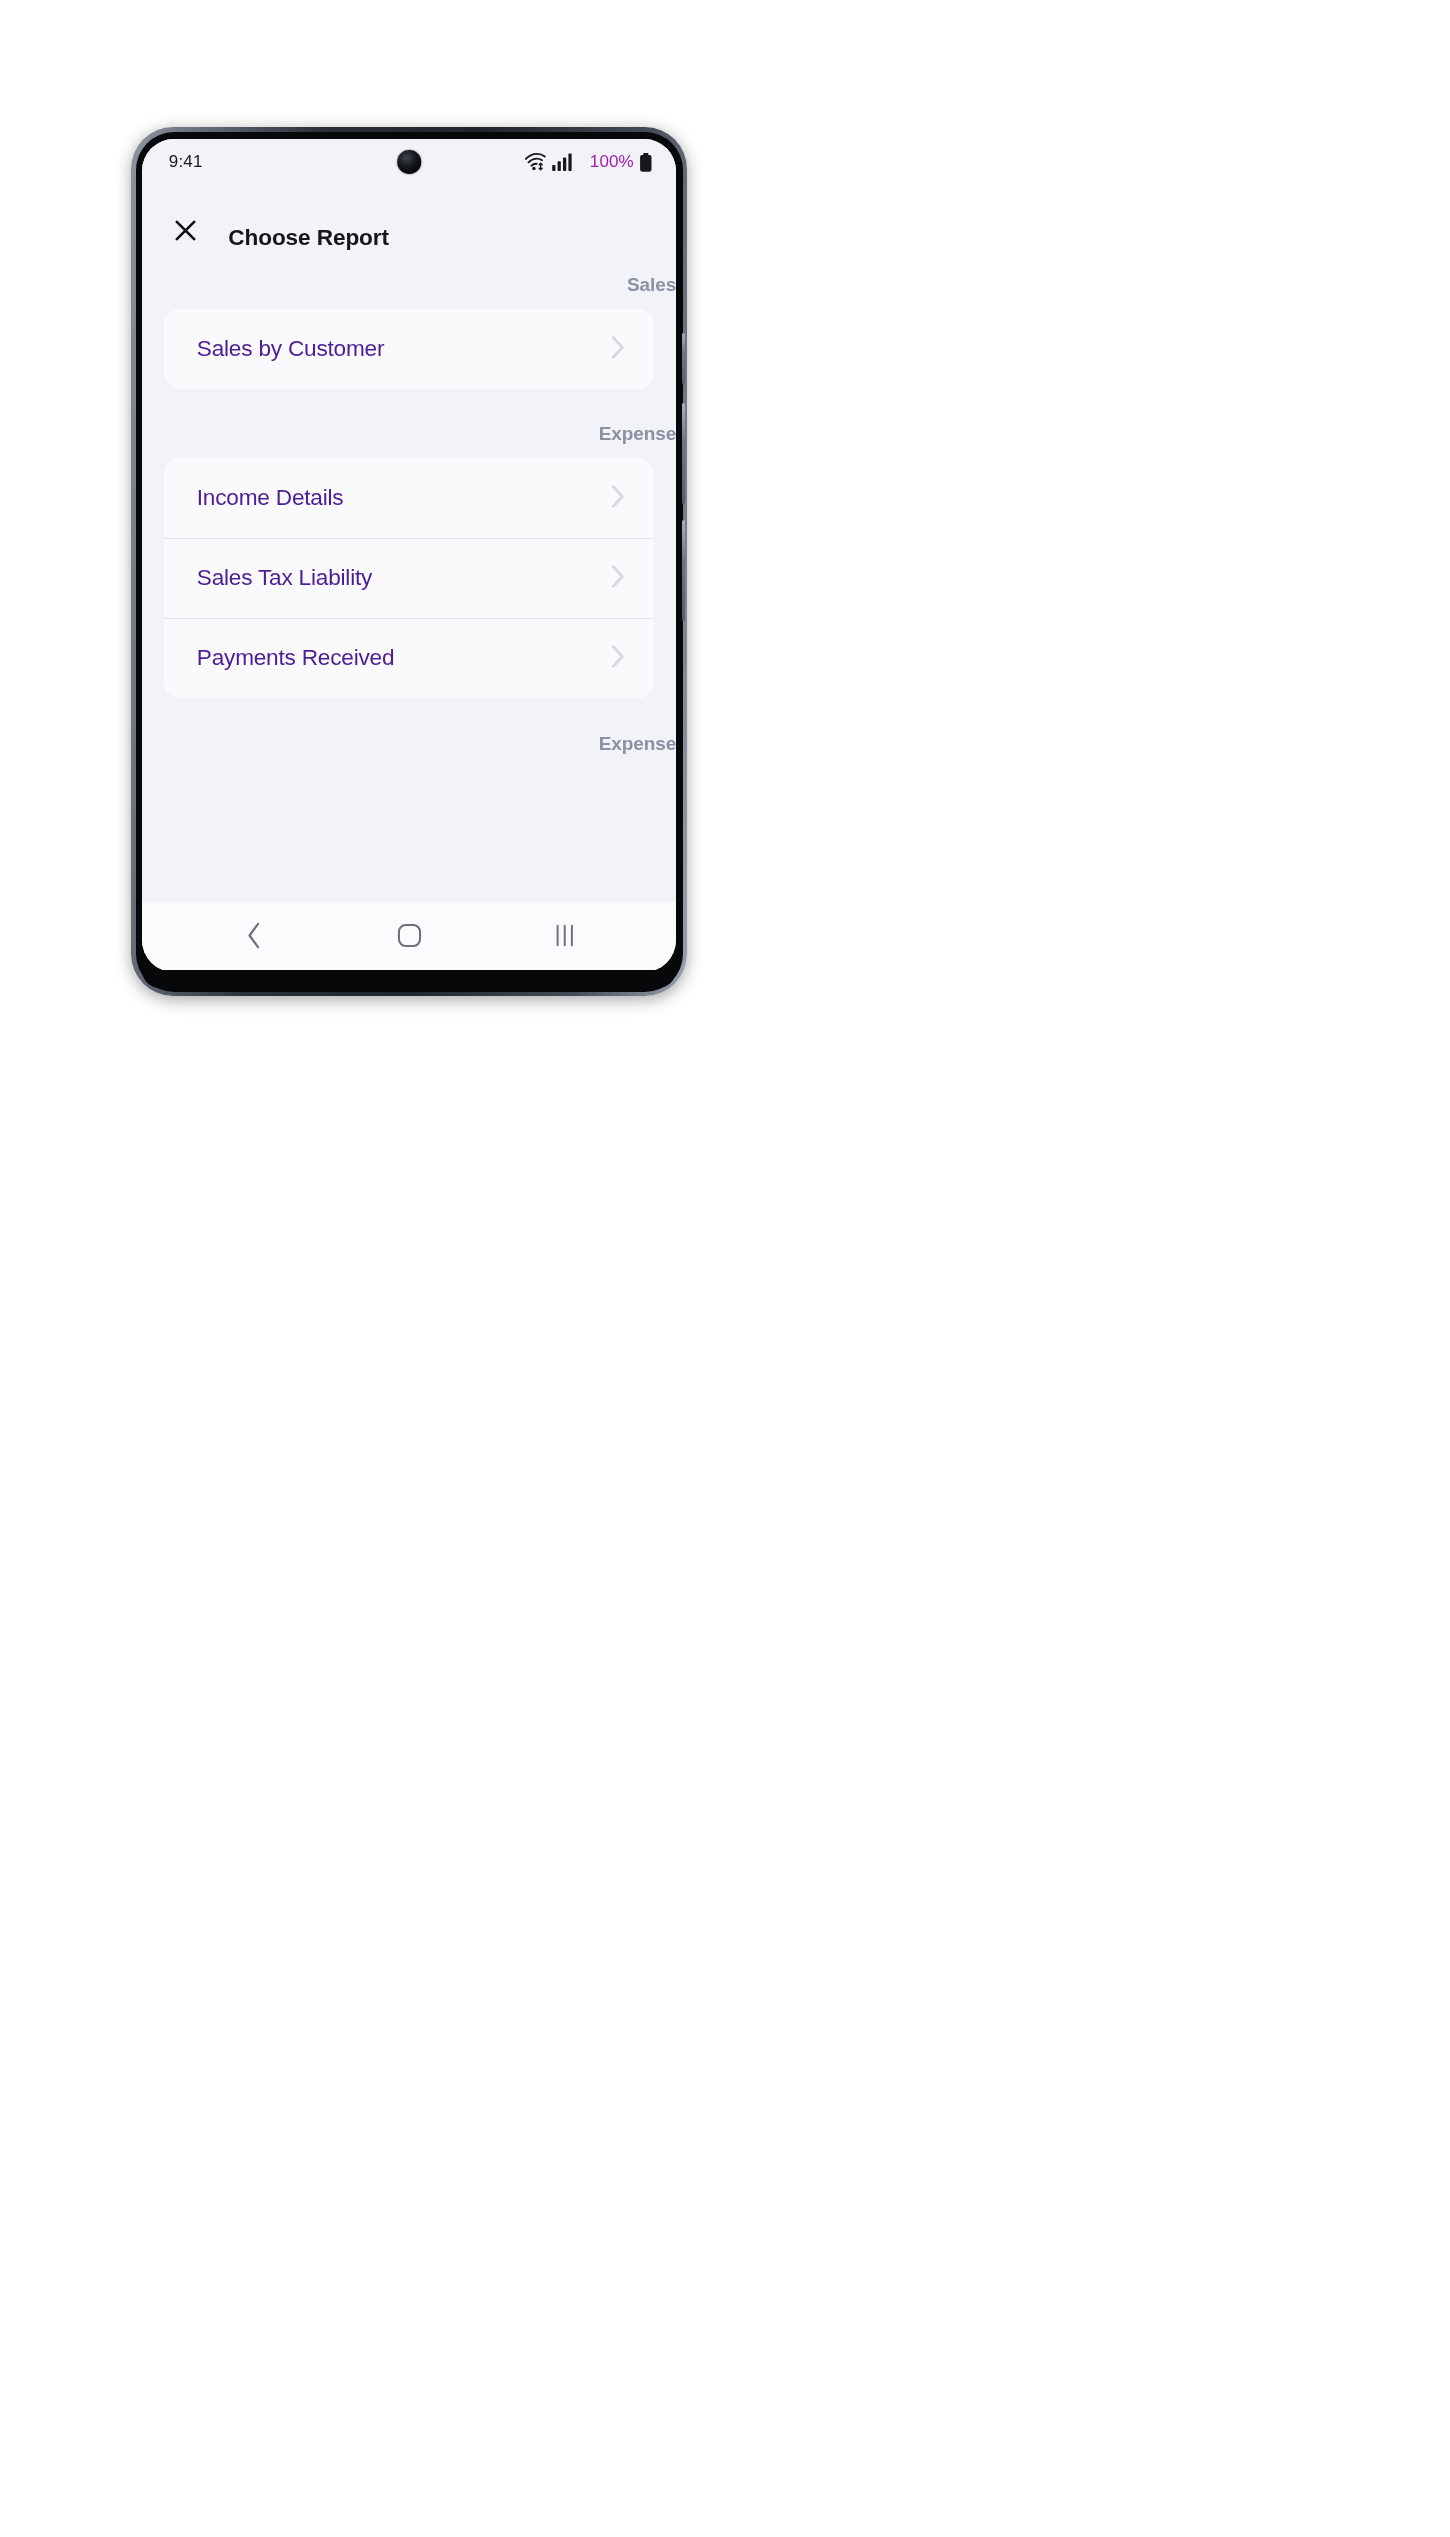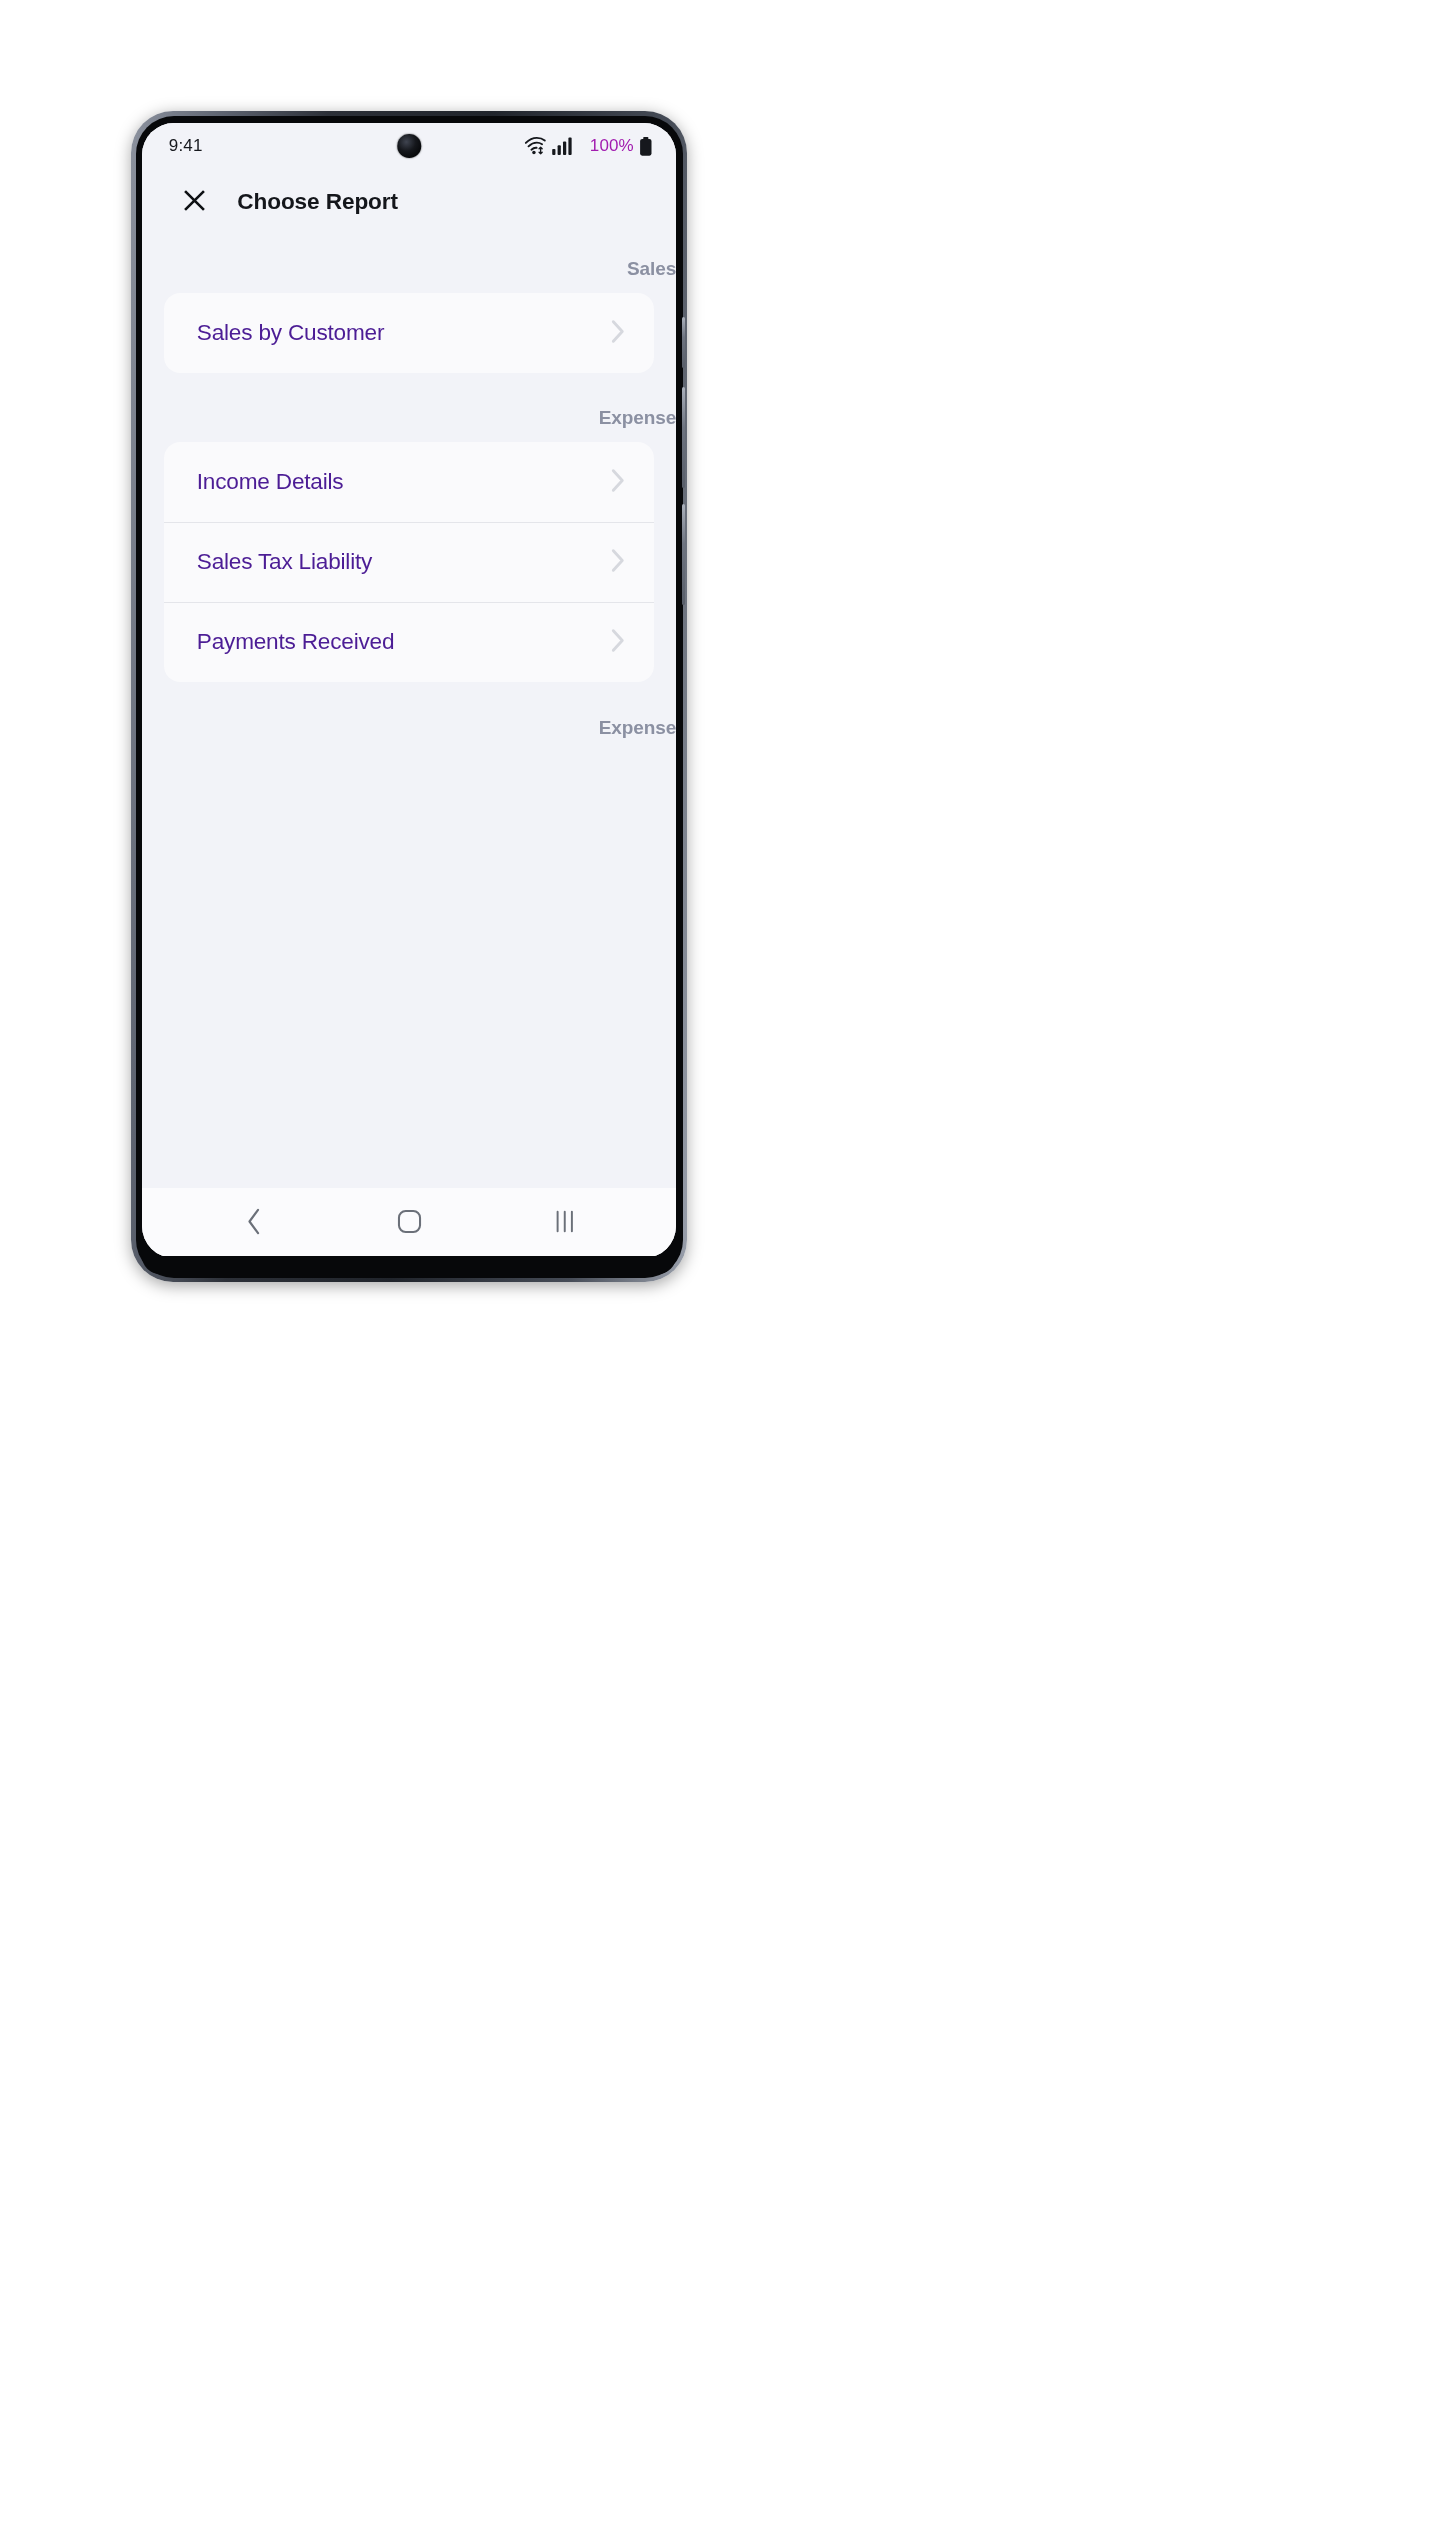--- a/index.html
+++ b/index.html
@@ -9,23 +9,23 @@
     height:2538px;
     background:#ffffff;
     font-family:"Liberation Sans", sans-serif;
     overflow:hidden;
   }
 
   
   .phone-frame{
     position:absolute;
     left:131px;
-    top:111px;
+    top:127px;
     width:556px;
-    height:1171px;
+    height:869px;
     border-radius:42px;
     background:linear-gradient(95deg,#8d939f 0%,#5d6370 14%,#2c3038 30%,#20242b 55%,#454b56 82%,#9aa0ac 100%);
     padding:4.5px;
     box-shadow:0 3.6px 16.3px rgba(0,0,0,.34);
   }
   .phone-inner{
     position:relative;
     width:100%;
     height:100%;
     border-radius:38px;
@@ -94,22 +94,22 @@
     height:23.5px;
     border-radius:50%;
     background:radial-gradient(circle at 38% 33%, #3f4450 0%, #15171c 42%, #050608 78%);
     box-shadow:0 0 1.8px rgba(0,0,0,.7);
   }
 
   
   .app-bar{
     flex:0 0 65px;
     display:flex;
-    align-items:center;
-    padding-left:34px;
+    align-items:flex-end;
+    padding-left:25px;
     background:#f2f3f8;
   }
   .close-btn{
     width:38px;
     height:38px;
     display:flex;
     align-items:center;
     justify-content:center;
     cursor:pointer;
     flex:0 0 auto;

